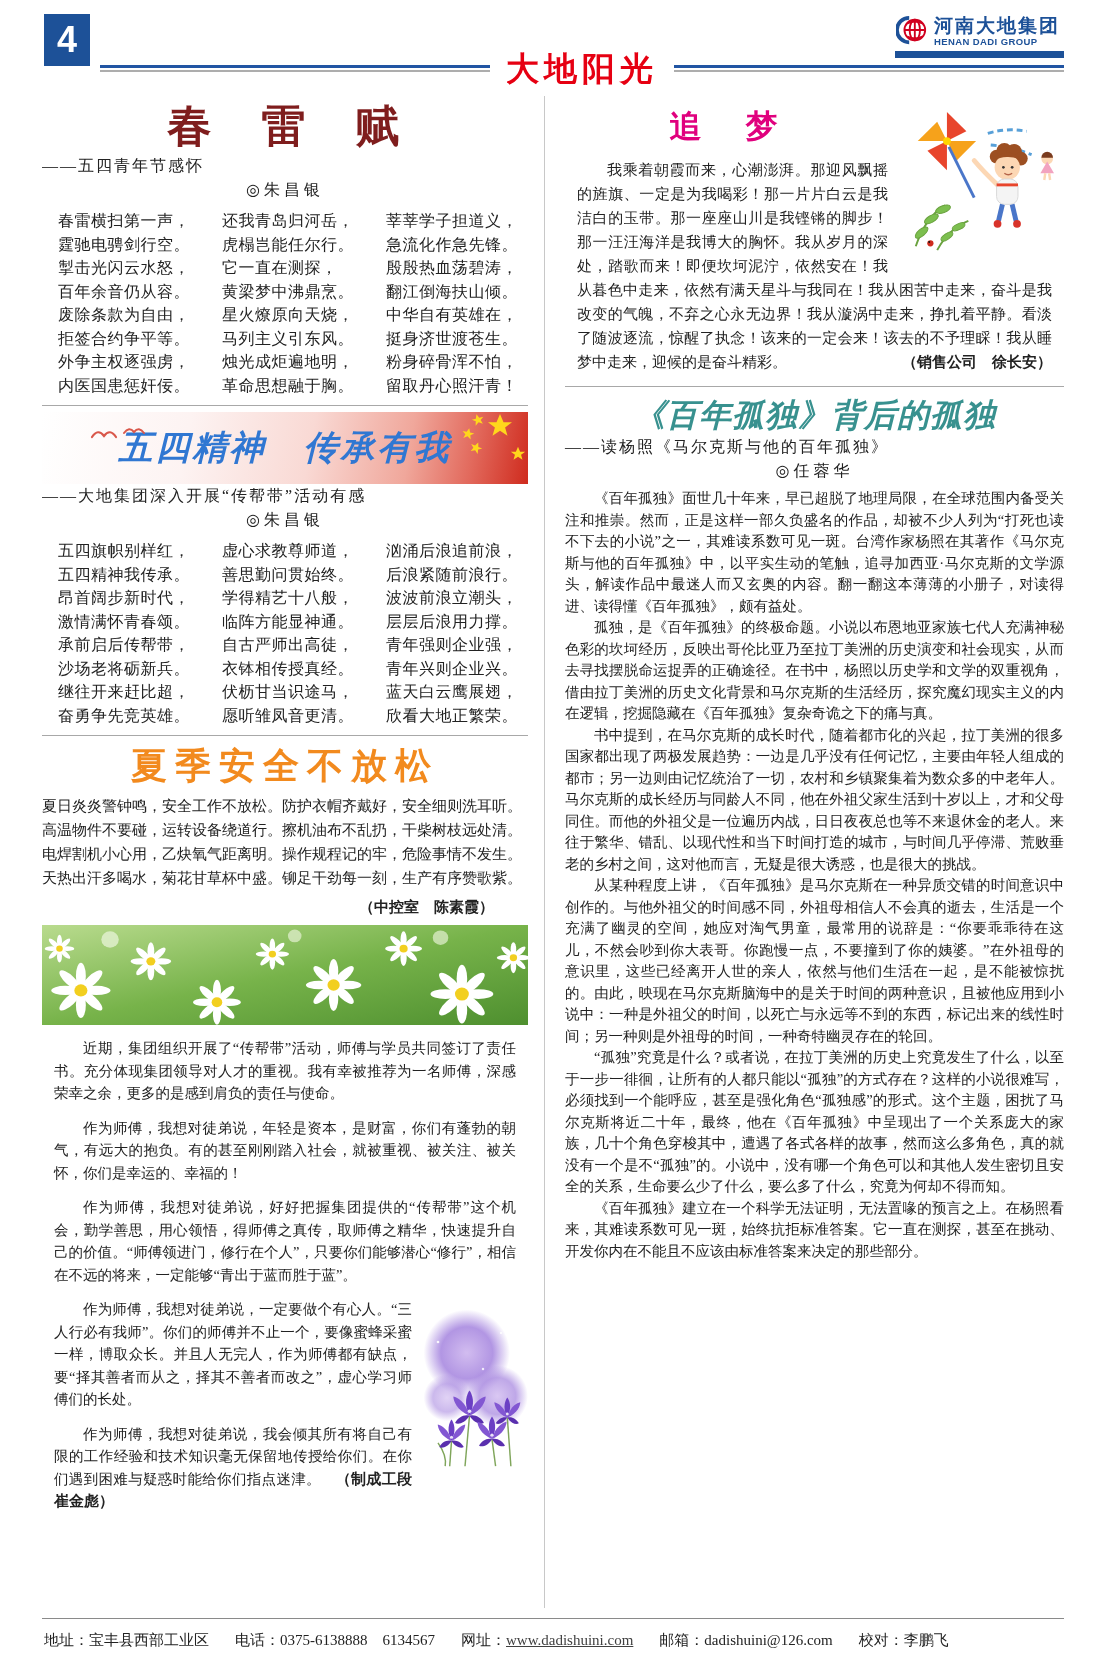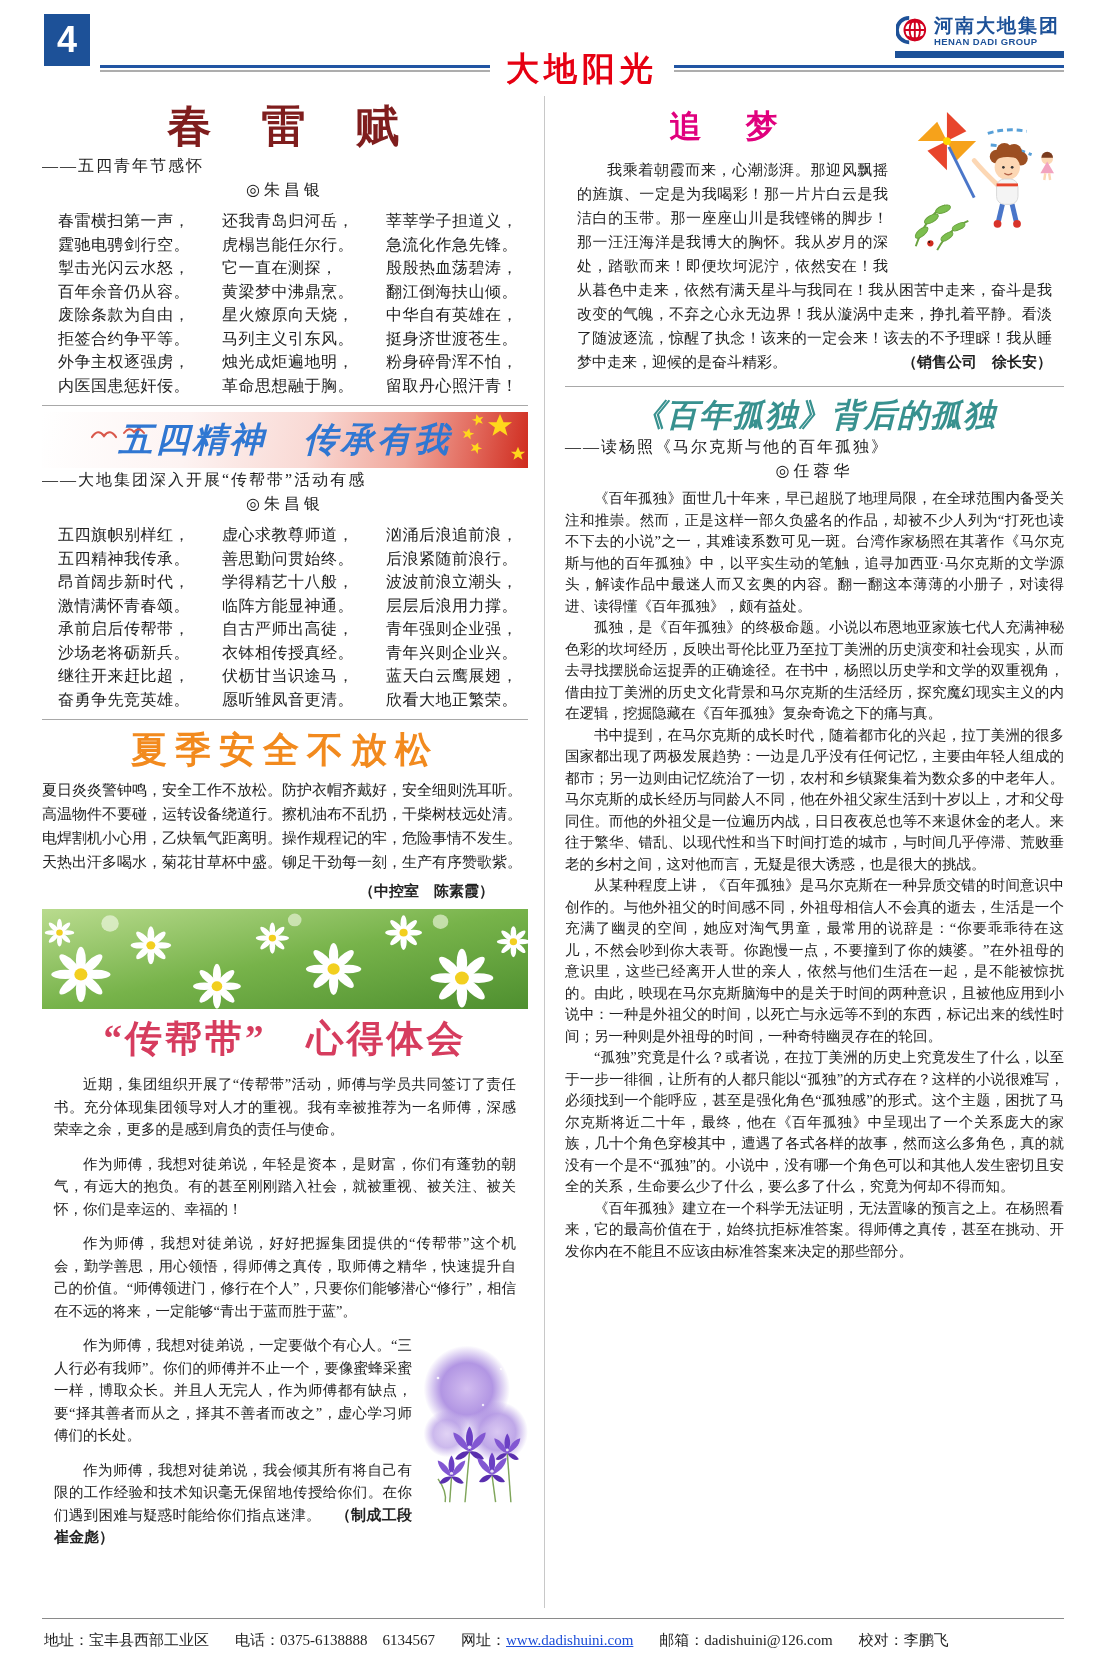--- a/index.html
+++ b/index.html
@@ -20,21 +20,21 @@
   .col-div{width:1px;background:#c8c8c8;flex:none;}
   .col-right{flex:1;padding-left:20px;min-width:0;}
   .sec-title{text-align:center;font-weight:bold;margin:6px 0 4px;}
   .t-red{color:#7f1d1d;font-size:44px;line-height:50px;letter-spacing:3px;}
   .sub{text-align:left;font-size:16px;letter-spacing:2px;margin:2px 0;}
   .author{text-align:center;font-size:16px;letter-spacing:4px;margin:3px 0 6px;}
   .poem3{display:flex;justify-content:space-between;padding:2px 10px 0 16px;}
   .pcol div{font-size:16px;line-height:23.5px;letter-spacing:0.5px;}
   .secline{border:none;border-top:1px solid #a8a8a8;margin:8px 0 6px;}
   
-  .banner54{position:relative;height:56px;display:flex;align-items:center;justify-content:center;background:linear-gradient(100deg,#ffffff 0%,#fdf3f2 30%,#f9d9d4 55%,#f0a79b 75%,#e2695c 88%,#cf2b1e 100%);overflow:hidden;margin-top:0;}
+  .banner54{position:relative;height:72px;display:flex;align-items:center;justify-content:center;background:linear-gradient(100deg,#ffffff 0%,#fdf3f2 30%,#f9d9d4 55%,#f0a79b 75%,#e2695c 88%,#cf2b1e 100%);overflow:hidden;margin-top:0;}
   .t-blue{color:#3077d2;font-size:34px;line-height:38px;letter-spacing:3px;font-style:italic;margin:0;}
   .birds{position:absolute;left:48px;top:12px;width:62px;height:20px;}
   .starsvg{position:absolute;right:0;top:0;width:92px;height:56px;}
   
   .t-orange{color:#f28a1e;font-family:"Liberation Sans",sans-serif;font-size:36px;line-height:44px;letter-spacing:8px;margin:8px 0 6px;}
   .safety-lines div{font-size:15px;line-height:24px;white-space:nowrap;}
   .sig{font-weight:bold;font-family:"Liberation Sans",sans-serif;font-size:15px;}
   .sig-right{display:block;text-align:right;padding-right:34px;margin-top:8px;}
   .daisy{height:100px;margin:8px 0 2px;}
   .daisy svg{display:block;width:100%;height:100%;}
@@ -51,21 +51,21 @@
   .dream-body{font-size:15px;line-height:24px;text-align:justify;}
   .dream-body p{margin:12px;text-indent:2em;}
   .sig-pull{float:right;}
   
   .t-teal{color:#38918f;font-size:32px;line-height:40px;letter-spacing:1px;font-style:italic;margin:8px 0 2px;}
   .art-body{font-size:14.5px;line-height:21.5px;text-align:justify;}
   .art-body p{margin:0;text-indent:2em;}
   
   .footer{flex:none;margin:10px 36px 0 42px;border-top:1px solid #8a8a8a;padding:12px 2px 20px;display:flex;align-items:baseline;font-size:15px;}
   .f-item{margin-right:26px;white-space:nowrap;}
-  .footer a{color:#1d4ed8;text-decoration:underline;}
+  .footer a{color:#404040;text-decoration:underline;}
 </style>
 </head>
 <body>
 
 <div class="page">
 
   <header class="header">
     <div class="pagenum">4</div>
     <div class="logo">
       <span class="globe">
@@ -231,21 +231,20 @@
           <use href="#dz" transform="translate(237,32) scale(0.9)"></use>
           <use href="#dz" transform="translate(300,66) scale(1.5)"></use>
           <use href="#dz" transform="translate(372,26) scale(1.0)"></use>
           <use href="#dz" transform="translate(432,76) scale(1.7)"></use>
           <use href="#dz" transform="translate(485,36) scale(0.9)"></use>
           <use href="#dz" transform="translate(18,26) scale(0.8)"></use>
         </svg>
       </div>
 
       <section>
-        <h2 class="sec-title t-pink">“传帮带”　心得体会</h2>
         <div class="exp-body">
           <div>
               <p>近期，集团组织开展了“传帮带”活动，师傅与学员共同签订了责任书。充分体现集团领导对人才的重视。我有幸被推荐为一名师傅，深感荣幸之余，更多的是感到肩负的责任与使命。</p>
               <p>作为师傅，我想对徒弟说，年轻是资本，是财富，你们有蓬勃的朝气，有远大的抱负。有的甚至刚刚踏入社会，就被重视、被关注、被关怀，你们是幸运的、幸福的！</p>
               <p>作为师傅，我想对徒弟说，好好把握集团提供的“传帮带”这个机会，勤学善思，用心领悟，得师傅之真传，取师傅之精华，快速提升自己的价值。“师傅领进门，修行在个人”，只要你们能够潜心“修行”，相信在不远的将来，一定能够“青出于蓝而胜于蓝”。</p>
             </div>
           <span class="purple-flower">
             <svg viewBox="0 0 120 180">
               <defs>
                 <radialGradient id="pg">
@@ -354,21 +353,21 @@
       <section>
         <h2 class="sec-title t-teal">《百年孤独》背后的孤独</h2>
         <div class="sub">——读杨照《马尔克斯与他的百年孤独》</div>
         <div class="author">◎任蓉华</div>
         <div class="art-body">
             <p>《百年孤独》面世几十年来，早已超脱了地理局限，在全球范围内备受关注和推崇。然而，正是这样一部久负盛名的作品，却被不少人列为“打死也读不下去的小说”之一，其难读系数可见一斑。台湾作家杨照在其著作《马尔克斯与他的百年孤独》中，以平实生动的笔触，追寻加西亚·马尔克斯的文学源头，解读作品中最迷人而又玄奥的内容。翻一翻这本薄薄的小册子，对读得进、读得懂《百年孤独》，颇有益处。</p>
             <p>孤独，是《百年孤独》的终极命题。小说以布恩地亚家族七代人充满神秘色彩的坎坷经历，反映出哥伦比亚乃至拉丁美洲的历史演变和社会现实，从而去寻找摆脱命运捉弄的正确途径。在书中，杨照以历史学和文学的双重视角，借由拉丁美洲的历史文化背景和马尔克斯的生活经历，探究魔幻现实主义的内在逻辑，挖掘隐藏在《百年孤独》复杂奇诡之下的痛与真。</p>
             <p>书中提到，在马尔克斯的成长时代，随着都市化的兴起，拉丁美洲的很多国家都出现了两极发展趋势：一边是几乎没有任何记忆，主要由年轻人组成的都市；另一边则由记忆统治了一切，农村和乡镇聚集着为数众多的中老年人。马尔克斯的成长经历与同龄人不同，他在外祖父家生活到十岁以上，才和父母同住。而他的外祖父是一位遍历内战，日日夜夜总也等不来退休金的老人。来往于繁华、错乱、以现代性和当下时间打造的城市，与时间几乎停滞、荒败垂老的乡村之间，这对他而言，无疑是很大诱惑，也是很大的挑战。</p>
             <p>从某种程度上讲，《百年孤独》是马尔克斯在一种异质交错的时间意识中创作的。与他外祖父的时间感不同，外祖母相信人不会真的逝去，生活是一个充满了幽灵的空间，她应对淘气男童，最常用的说辞是：“你要乖乖待在这儿，不然会吵到你大表哥。你跑慢一点，不要撞到了你的姨婆。”在外祖母的意识里，这些已经离开人世的亲人，依然与他们生活在一起，是不能被惊扰的。由此，映现在马尔克斯脑海中的是关于时间的两种意识，且被他应用到小说中：一种是外祖父的时间，以死亡与永远等不到的东西，标记出来的线性时间；另一种则是外祖母的时间，一种奇特幽灵存在的轮回。</p>
             <p>“孤独”究竟是什么？或者说，在拉丁美洲的历史上究竟发生了什么，以至于一步一徘徊，让所有的人都只能以“孤独”的方式存在？这样的小说很难写，必须找到一个能呼应，甚至是强化角色“孤独感”的形式。这个主题，困扰了马尔克斯将近二十年，最终，他在《百年孤独》中呈现出了一个关系庞大的家族，几十个角色穿梭其中，遭遇了各式各样的故事，然而这么多角色，真的就没有一个是不“孤独”的。小说中，没有哪一个角色可以和其他人发生密切且安全的关系，生命要么少了什么，要么多了什么，究竟为何却不得而知。</p>
-            <p>《百年孤独》建立在一个科学无法证明，无法置喙的预言之上。在杨照看来，它的最高价值在于，始终抗拒标准答案。得师傅之真传，甚至在挑动、开发你内在不能且不应该由标准答案来决定的那些部分。</p>
+            <p>《百年孤独》建立在一个科学无法证明，无法置喙的预言之上。在杨照看来，其难读系数可见一斑，始终抗拒标准答案。它一直在测探，甚至在挑动、开发你内在不能且不应该由标准答案来决定的那些部分。</p>
           </div>
       </section>
 
     </div>
   </div>
 
   <footer class="footer">
     <span class="f-item"><span>地址：</span><span>宝丰县西部工业区</span></span>
     <span class="f-item"><span>电话：</span><span>0375-6138888　6134567</span></span>
     <span class="f-item"><span>网址：</span><a href="#">www.dadishuini.com</a></span>

